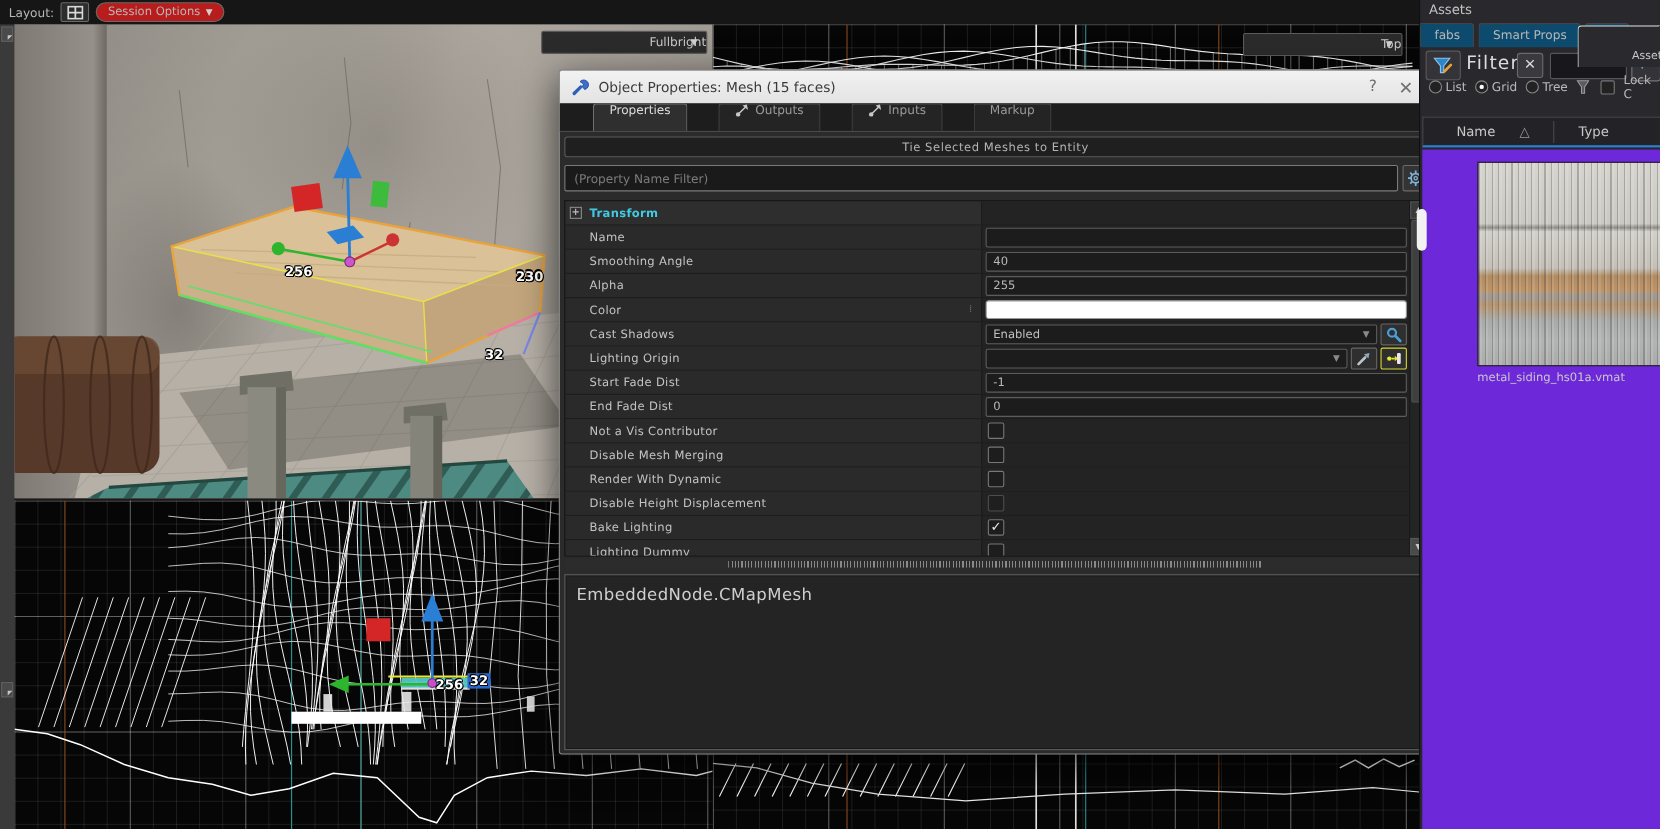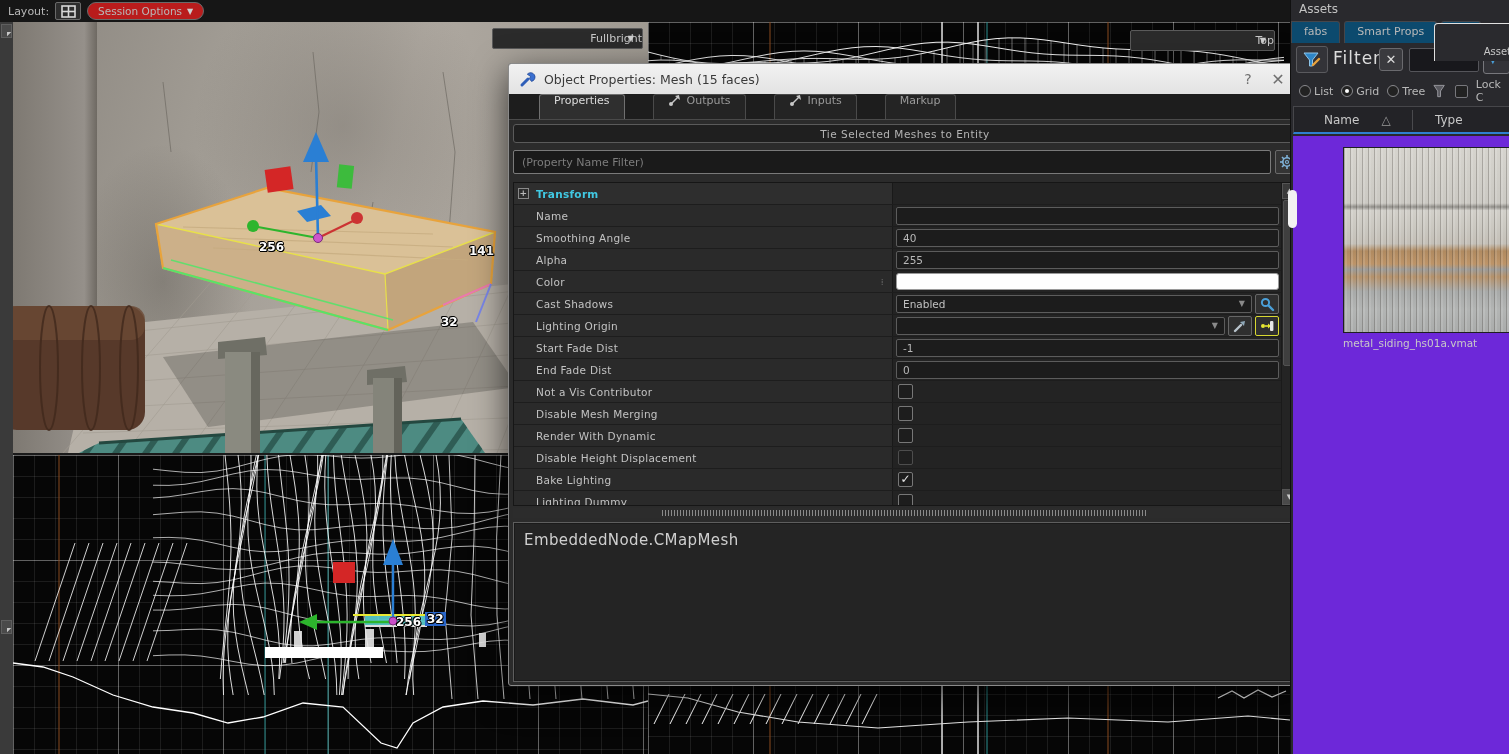--- a/index.html
+++ b/index.html
@@ -127,21 +127,21 @@
   #assets-filter-row { position:absolute; left:0; top:44px; width:219px; height:32px; }
   #funnel-btn { left:5px; top:2px; width:32px; height:27px; background:#333338; border:1px solid #5a5a5e;
     border-radius:3px; display:flex; align-items:center; justify-content:center; }
   #filter-label { left:42px; top:4px; font-size:17px; color:#dcdcdc; letter-spacing:1px; }
   #filter-clear { left:88px; top:4px; width:24px; height:23px; background:#3a3a3e; border:1px solid #6a6a6e;
     border-radius:3px; color:#dcdcdc; font-weight:bold; font-size:13px; text-align:center; line-height:21px; }
   #filter-input { left:118px; top:4px; width:70px; height:24px; background:#18181c; border:1px solid #55555a;
     border-radius:2px; }
   #sort-dd { left:192px; top:1px; width:27px; height:29px; background:#333338; border:1px solid #77777c;
     border-radius:3px; color:#4a9fd8; font-size:10px; display:flex; align-items:center; padding-left:5px; }
-  #assets-view-row { position:absolute; left:0; top:80px; width:219px; height:22px; display:flex;
+  #assets-view-row { position:absolute; left:0; top:68px; width:219px; height:22px; display:flex;
     align-items:center; gap:4px; padding-left:8px; color:#b8b8b8; font-size:11px; }
   .radio { width:12px; height:12px; border:1px solid #88888c; border-radius:50%; background:#222;
     position:relative; margin-right:3px; }
   .radio.sel:after { content:""; position:absolute; left:3px; top:3px; width:4px; height:4px;
     border-radius:50%; background:#fff; }
   .vm { display:flex; align-items:center; }
   #mini-funnel { margin-left:4px; }
   #lock-check { width:13px; height:13px; border:1px solid #77777c; background:#222; border-radius:2px;
     margin:0 4px 0 6px; }
   #assets-colhead { position:absolute; left:2px; top:106px; width:217px; height:28px; background:#232327;
@@ -263,21 +263,21 @@
       <polygon points="284,189 308,183 318,194 294,200" fill="#2a7fd4"></polygon>
       <line x1="305" y1="216" x2="303" y2="134" stroke="#2a7fd4" stroke-width="2.6"></line>
       <polygon points="303,110 290,140 316,140" fill="#2a7fd4"></polygon>
       <line x1="305" y1="216" x2="340" y2="199" stroke="#cc3333" stroke-width="2.2"></line>
       <circle cx="344" cy="196" r="6" fill="#cc3333"></circle>
       <line x1="305" y1="216" x2="245" y2="205" stroke="#2db52d" stroke-width="2.2"></line>
       <circle cx="240" cy="204" r="6" fill="#2db52d"></circle>
       <circle cx="305" cy="216" r="4.5" fill="#cc55cc" stroke="#7a2a7a" stroke-width="1"></circle>
     </svg>
   <div class="dim-label" style="left:246px; top:218px;">256</div>
-  <div class="dim-label" style="left:456px; top:222px;">141</div>
+  <div class="dim-label" style="left:456px; top:222px;">230</div>
   <div class="dim-label" style="left:428px; top:293px;">32</div>
   <div class="vp-dropdown" style="left:479px; top:6px; width:151px;">
     <span>Fullbright</span>
     <span class="dd-arrow">▼</span>
   </div>
 </div>
 
 <div id="vpfront" class="viewport gridbg">
   <svg id="svg-vpf" class="layer" width="635" height="299">
       <line x1="46" y1="0" x2="46" y2="299" stroke="#8a4a1f" stroke-width="1"></line>

